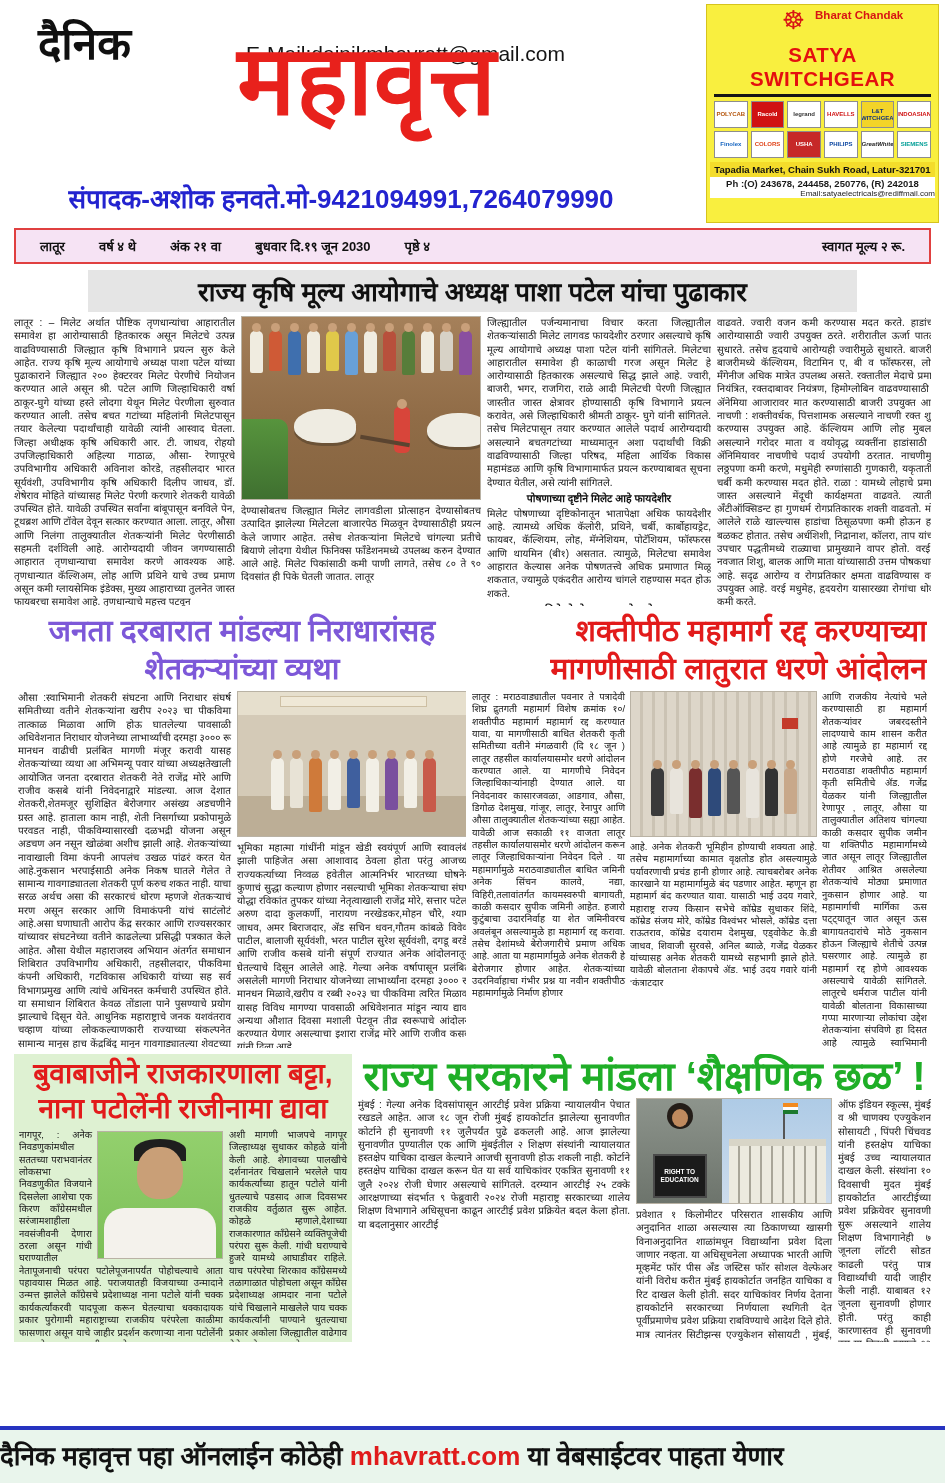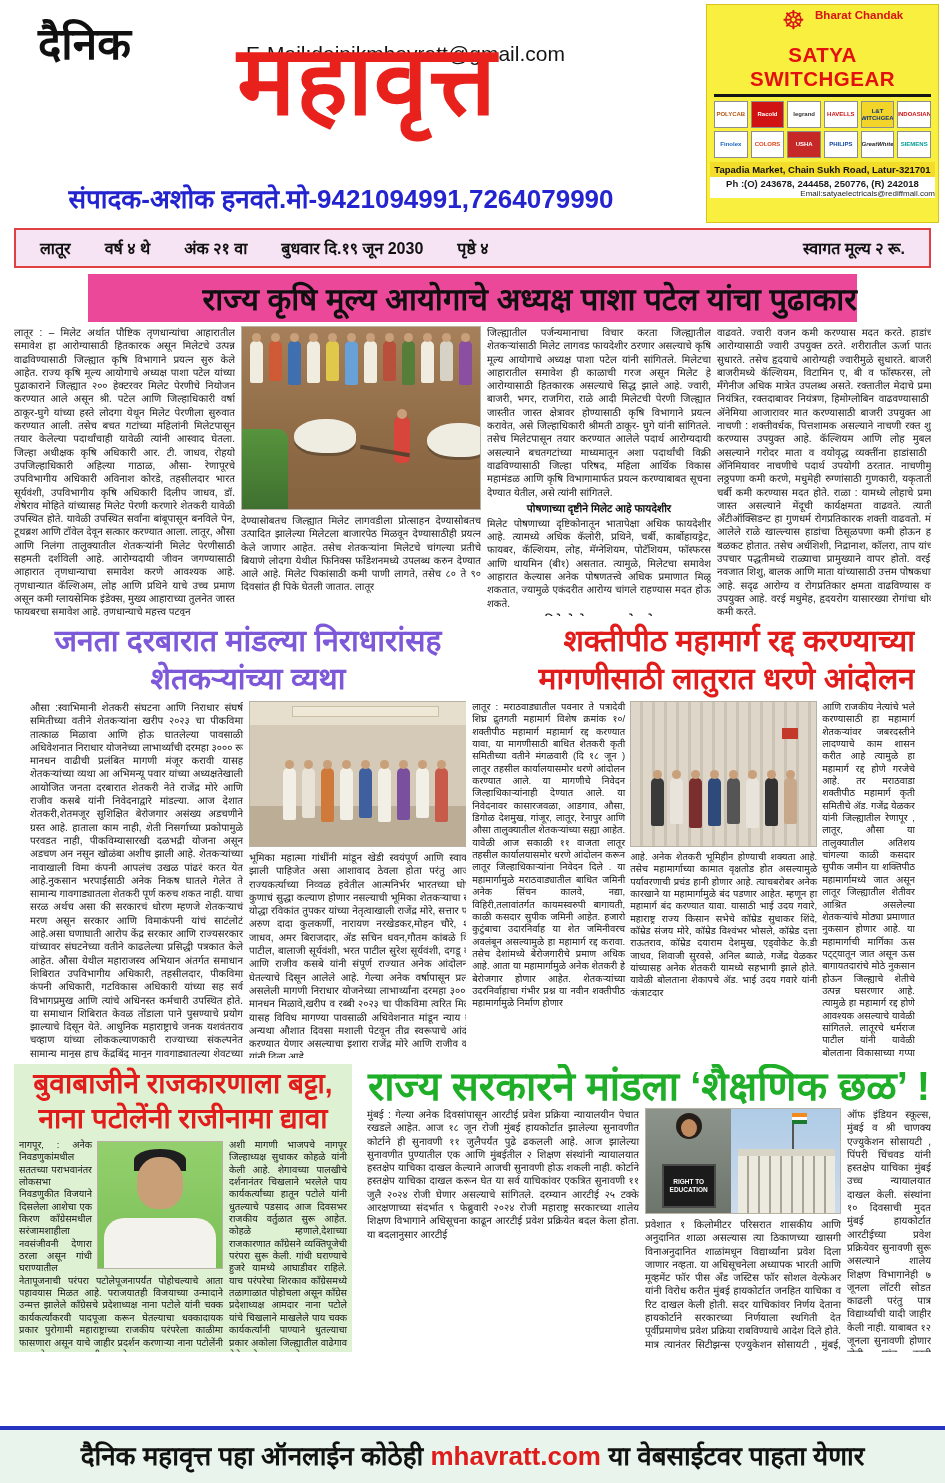--- a/index.html
+++ b/index.html
@@ -22,25 +22,25 @@
   .brand:nth-child(1){color:#b4540a}.brand:nth-child(2){background:#d01212;color:#fff}
   .brand:nth-child(3){color:#333}.brand:nth-child(4){color:#d01212}
   .brand:nth-child(5){background:#f3d428;color:#13357a}.brand:nth-child(6){color:#d01212}
   .brand:nth-child(7){color:#1665c0}.brand:nth-child(8){color:#e0441a}
   .brand:nth-child(9){background:#c62828;color:#fff}.brand:nth-child(10){color:#0d47a1}
   .brand:nth-child(11){color:#222;font-style:italic}.brand:nth-child(12){color:#009e96}
   .ad-address{background:#f4dc2b;font-weight:800;font-size:9.5px;text-align:center;padding:2px 0;color:#111;margin-top:2px}
   .ad-phone{background:#fff;font-size:9.5px;font-weight:700;text-align:center;padding-top:1px}
   .ad-mail{background:#fff;font-size:8px;text-align:right;color:#222}
   
-  .dateline{margin:2px 14px;border:2px solid #e04040;background:#f6e3f4;display:flex;align-items:center;gap:34px;padding:7px 24px;font-weight:800;font-size:16px;color:#101010}
+  .dateline{margin:2px 14px;border:2px solid #e04040;background:#f6e3f4;display:flex;align-items:center;gap:34px;padding:7px 24px;font-weight:800;font-size:13px;color:#101010}
   .dl-price{margin-left:auto}
   
   .lead-headline{margin:6px 10px 0;text-align:center;color:#1b2ad0;font-weight:800;font-size:36px;line-height:1.22}
-  .lead-subhead{margin:6px 88px 4px;background:#ec4899;text-align:right;font-weight:800;font-size:31px;padding:3px 0;color:#101010}
+  .lead-subhead{margin:6px 88px 4px;background:#e5e5e5;text-align:center;font-weight:800;font-size:26px;padding:3px 0;color:#101010}
   
   .bodytext{font-size:10px;line-height:1.33;text-align:justify;color:#191919}
   .smalltext{font-size:9.5px;line-height:1.3;text-align:justify;color:#191919}
   .lead-body{display:flex;gap:6px;margin:4px 14px 2px;height:290px;overflow:hidden}
   .lead-body>div{flex:0 0 auto;overflow:hidden}
   .lc1{width:221px}.lc2{width:240px}.lc3{width:224px}.lc4{width:222px}
   .colsub{font-weight:800;text-align:center;font-size:10.5px;margin:2px 0;color:#101010}
   
   .photo{position:relative;overflow:hidden;border:1px solid #b9b2a4}
   .lead-photo{height:184px;margin-bottom:4px;background:linear-gradient(180deg,#a5805a,#906c47 55%,#866440)}
@@ -65,39 +65,39 @@
   .rte-photo{height:106px;margin-bottom:4px;display:flex}
   .rp-girl{width:44%;background:linear-gradient(180deg,#8d948c,#6d746c);position:relative}
   .rp-ghair{position:absolute;top:4px;left:50%;transform:translateX(-50%);width:26px;height:26px;border-radius:50%;background:#241d18}
   .rp-gface{position:absolute;top:10px;left:50%;transform:translateX(-50%);width:16px;height:18px;border-radius:50%;background:#c08a5e}
   .rp-slate{position:absolute;bottom:5px;left:50%;transform:translateX(-50%);width:54px;height:44px;background:#1b1b1b;border:2px solid #4a4a4a;color:#fff;font-size:6.5px;font-weight:800;display:flex;align-items:center;justify-content:center;text-align:center;line-height:1.25;padding:2px}
   .rp-bldg{flex:1;background:linear-gradient(180deg,#aecbe6,#cddcec);position:relative}
   .rp-b1{position:absolute;bottom:0;left:6%;right:5%;height:64px;background:repeating-linear-gradient(90deg,#eceadf 0 9px,#a8a598 9px 11px);border-top:7px solid #d8d5c7}
   .rp-pole{position:absolute;top:4px;left:56%;width:2px;height:36px;background:#555}
   .rp-flag{position:absolute;top:4px;left:56%;width:15px;height:11px;background:linear-gradient(180deg,#f28a1e 33%,#fdfdfd 33% 66%,#1c7a2e 66%)}
   
-  .midrow{display:flex;gap:6px;margin:6px 30px 0;height:436px;overflow:hidden}
+  .midrow{display:flex;gap:6px;margin:6px 18px 0;height:436px;overflow:hidden}
   .art-darbar{width:452px;overflow:hidden}
   .art-dharane{width:459px;overflow:hidden}
   .hl-purple{color:#7d58d8;font-size:30px;font-weight:800;text-align:center;line-height:1.25;margin-bottom:4px}
   .hl-red{color:#e21b1b;font-size:30px;font-weight:800;text-align:right;line-height:1.25;margin-bottom:4px}
   .darbar-body{display:flex;gap:6px}.dc1{width:213px;flex:0 0 auto}.dc2{width:233px;flex:0 0 auto}
   .dharane-body{display:flex;gap:5px}.hc1{width:153px;flex:0 0 auto}.hc2{width:187px;flex:0 0 auto}.hc3{flex:1}
   
-  .botrow{display:flex;gap:15px;margin:6px 14px 0;height:288px;overflow:hidden}
+  .botrow{display:flex;gap:6px;margin:6px 14px 0;height:288px;overflow:hidden}
   .art-patole{width:338px;background:#def1d2;padding:2px 5px;overflow:hidden}
   .hl-red2{color:#e21b1b;font-size:28px;font-weight:800;text-align:center;line-height:1.25;margin-bottom:3px}
   .patole-body{display:flex;gap:6px}
   .pleft{flex:1}.pright{width:118px;flex:0 0 auto}
   .art-rte{flex:1;overflow:hidden}
   .hl-green{color:#1fae27;font-size:40px;font-weight:800;text-align:center;line-height:1.1;margin-bottom:0}
   .rte-body{display:flex;gap:6px}
   .rc1{width:272px;flex:0 0 auto}.rcmid{width:196px;flex:0 0 auto}.rc3{flex:1}
   
-  .footer{position:absolute;left:0;right:0;bottom:0;border-top:4px solid #2633c0;background:#e9f5ec;text-align:center;font-size:26px;font-weight:800;color:#111;padding:7px 0 10px}
+  .footer{position:absolute;left:0;right:0;bottom:0;border-top:4px solid #2633c0;background:#e9f5ec;text-align:left;font-size:26px;font-weight:800;color:#111;padding:7px 0 10px}
   .footer .link{color:#e01b1b}
 </style>
 </head>
 <body>
 
 <div class="page">
 
   <div class="masthead">
     <div class="m-daily">दैनिक</div>
     <div class="m-email">E-Mail:dainikmhavratt@gmail.com</div>

